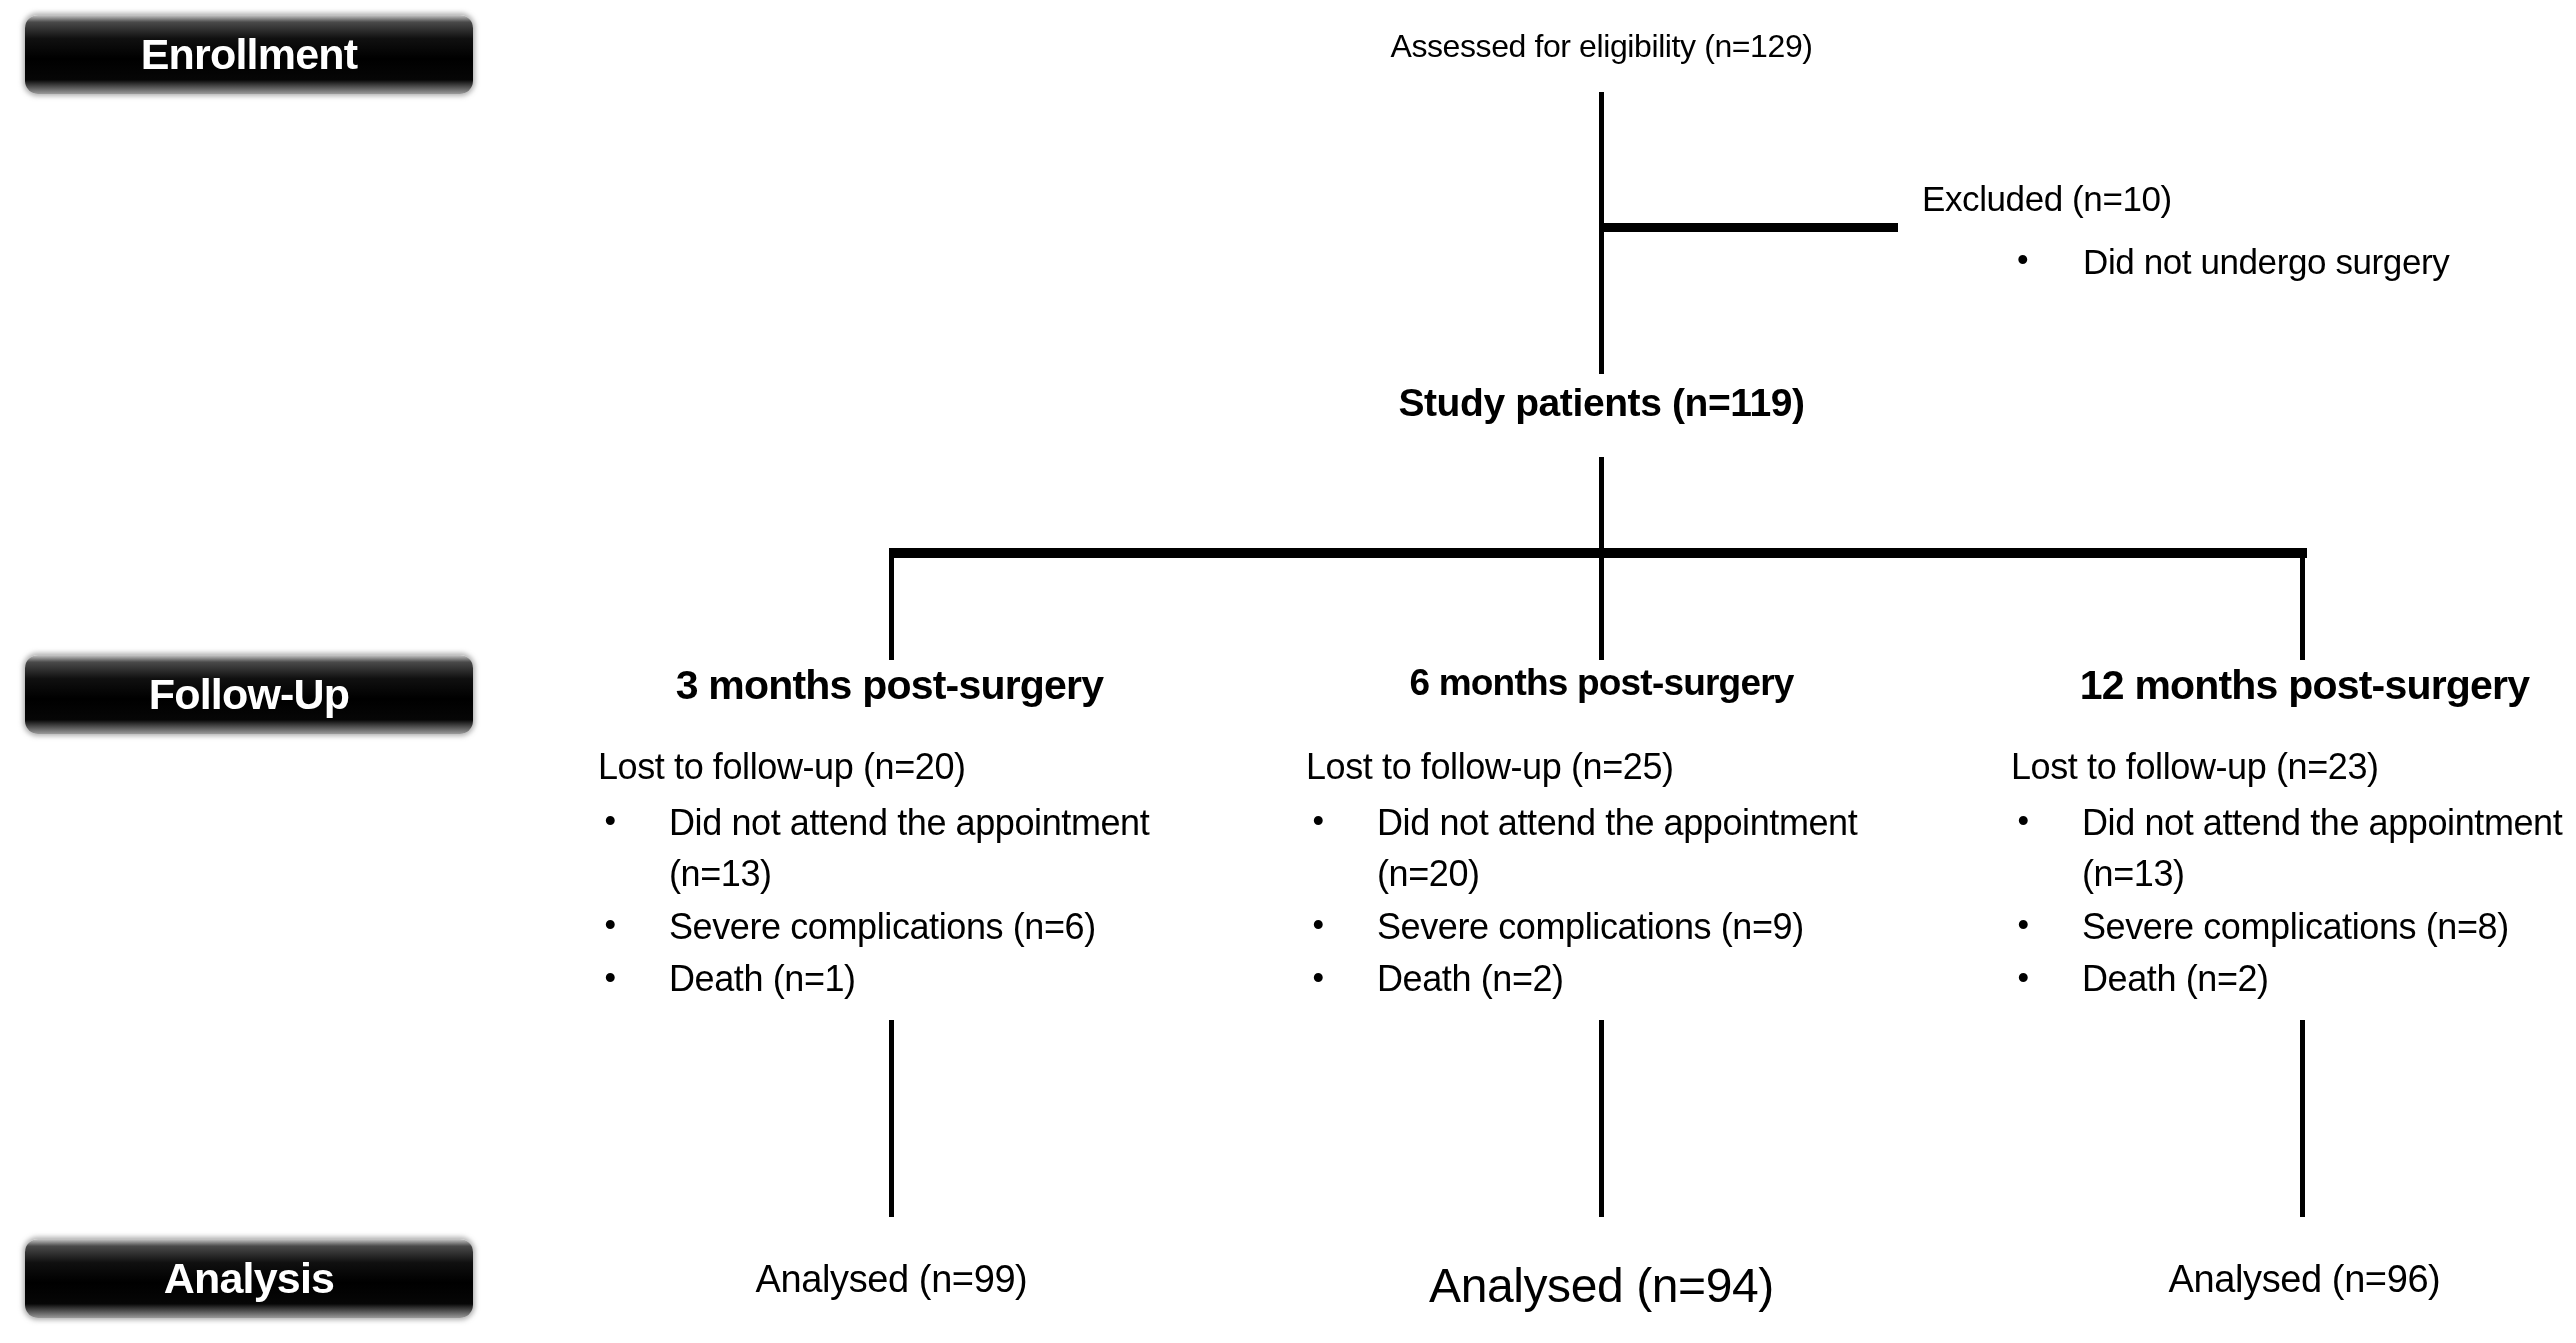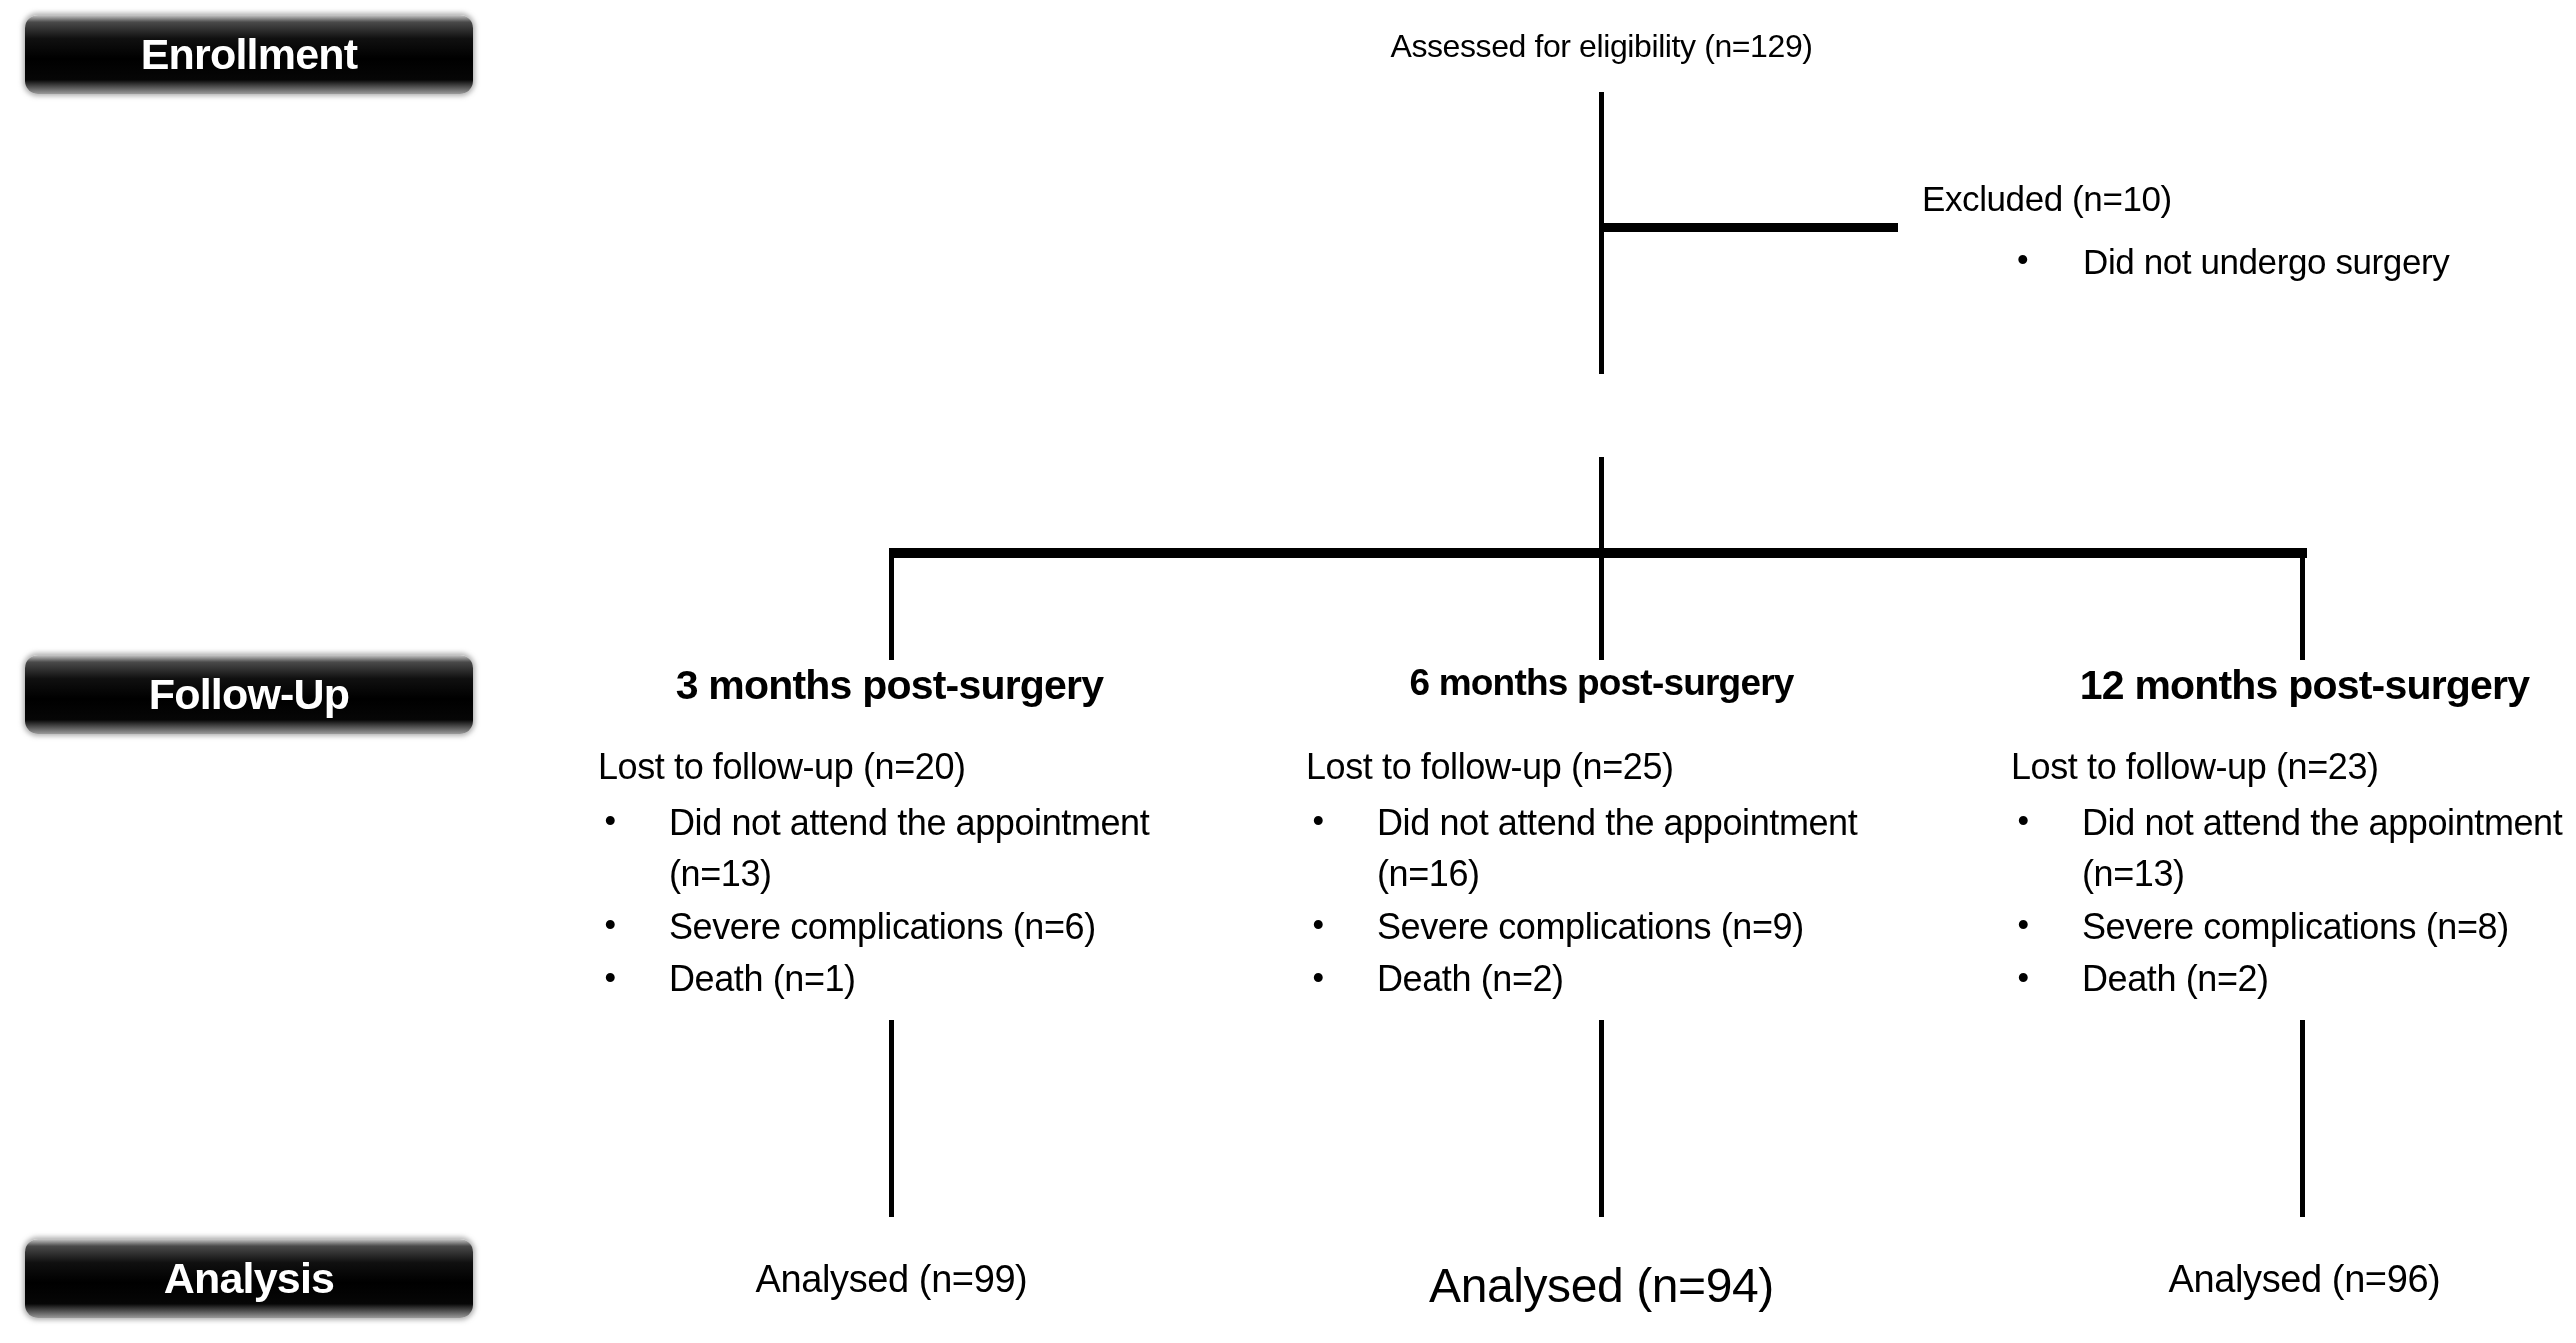--- a/index.html
+++ b/index.html
@@ -62,20 +62,21 @@
   <div class="line" style="left:1602px;top:223px;width:296px;height:9px;"></div>
 
   <div class="excl" style="left:1922px;top:173px;">
     <div>Excluded (n=10)</div>
     <div class="bullet-row">
       <span class="dot">•</span>
       <span>Did not undergo surgery</span>
     </div>
   </div>
 
+  <div class="txt center bold" style="left:1232px;top:381px;width:739px;font-size:39px;">Study patients (n=119)</div>
 
   <div class="line" style="left:1599px;top:457px;width:5px;height:203px;"></div>
 
   <div class="line" style="left:889px;top:548px;width:1418px;height:10px;"></div>
 
   <div class="line" style="left:889px;top:553px;width:5px;height:107px;"></div>
   <div class="line" style="left:2300px;top:553px;width:5px;height:107px;"></div>
 
   <div class="txt center bold" style="left:602px;top:662px;width:575px;font-size:41px;letter-spacing:-0.8px;">3 months post-surgery</div>
   <div class="txt center bold" style="left:1314px;top:662px;width:575px;font-size:37px;letter-spacing:-0.8px;">6 months post-surgery</div>
@@ -94,21 +95,21 @@
     <div class="bullet-row">
       <span class="dot">•</span>
       <span>Death (n=1)</span>
     </div>
   </div>
 
   <div class="fu-col" style="left:1306px;top:741px;">
     <div class="fu-lost">Lost to follow-up (n=25)</div>
     <div class="bullet-row">
       <span class="dot">•</span>
-      <span>Did not attend the appointment (n=16)</span>
+      <span>Did not attend the appointment (n=20)</span>
     </div>
     <div class="bullet-row">
       <span class="dot">•</span>
       <span>Severe complications (n=9)</span>
     </div>
     <div class="bullet-row">
       <span class="dot">•</span>
       <span>Death (n=2)</span>
     </div>
   </div>

